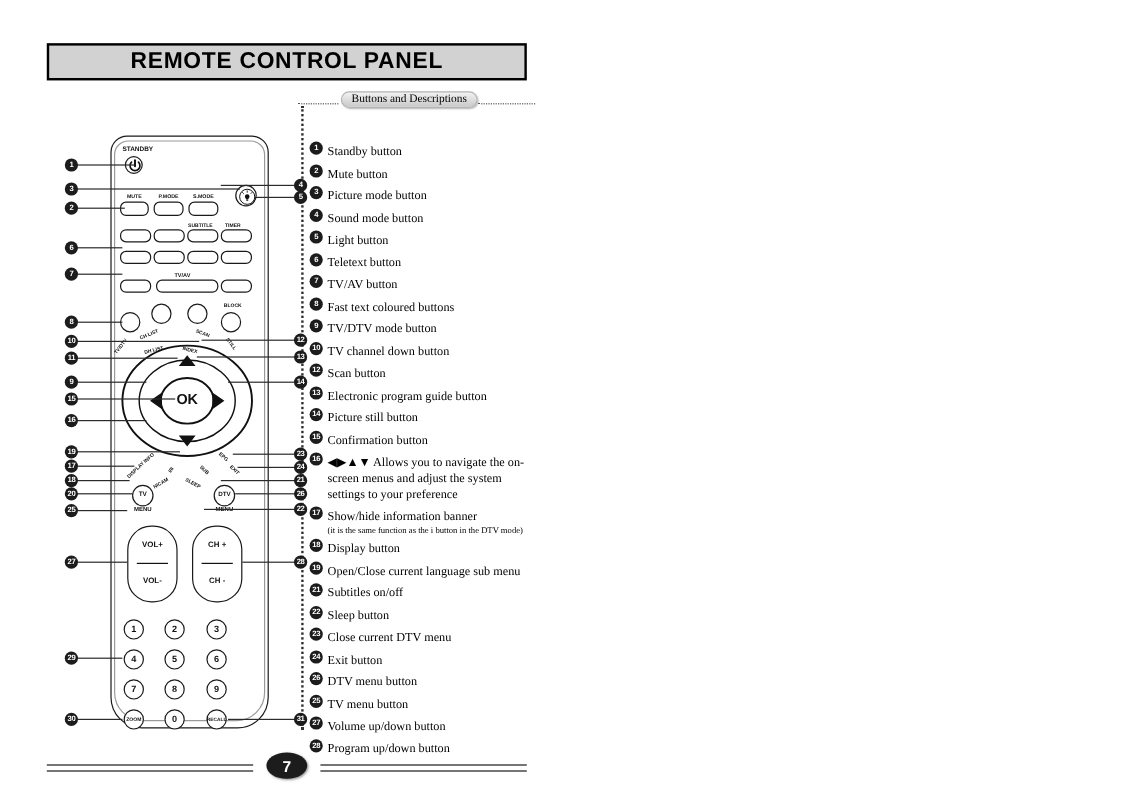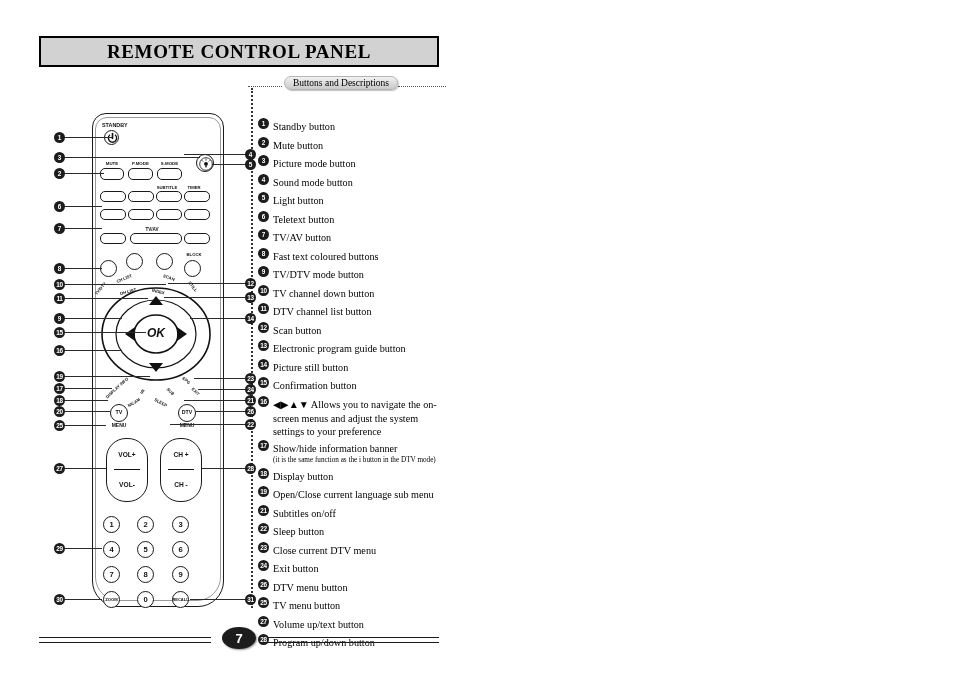--- a/index.html
+++ b/index.html
@@ -26,21 +26,21 @@
   .banner {
     position: absolute;
     border: 2px solid #000;
     background: #d2d2d2;
     display: flex;
     align-items: center;
     justify-content: center;
     box-sizing: border-box;
   }
   .banner-text {
-    font-family: Liberation Serif, serif;
+    font-family: Liberation Sans, sans-serif;
     font-weight: bold;
     letter-spacing: 0.6px;
     color: #000;
     white-space: nowrap;
   }
   #banner-left  { left: 39px;  top: 36px; width: 400px; height: 31px; }
   #banner-left .banner-text { font-size: 19px; }
 
   
   .footer { position: absolute; bottom: 26px; height: 22px; }
@@ -243,21 +243,21 @@
 
       <svg style="position:absolute;left:56px;top:178px;" width="112" height="96">
         <ellipse cx="56" cy="48" rx="54" ry="46" fill="none" stroke="#111" stroke-width="1.6"></ellipse>
         <ellipse cx="56" cy="48" rx="40" ry="34" fill="none" stroke="#111" stroke-width="1.2"></ellipse>
         <ellipse cx="56" cy="48" rx="22" ry="19" fill="none" stroke="#111" stroke-width="1.6"></ellipse>
         <path d="M56 10 l7 9 h-14 z" fill="#111"></path>
         <path d="M56 86 l7 -9 h-14 z" fill="#111"></path>
         <path d="M25 48 l10 7 v-14 z" fill="#111"></path>
         <path d="M87 48 l-10 7 v-14 z" fill="#111"></path>
       </svg>
-      <span class="key-txt" style="left:96px;top:216px;width:32px;height:18px;font-size:12px;font-style:italic;">OK</span>
+      <span class="key-txt" style="left:96px;top:216px;width:32px;height:18px;font-size:12px;">OK</span>
 
       <span class="rc-label" style="left:75px;top:271px;font-size:4.2px;transform:rotate(-40deg);">INFO</span>
       <span class="rc-label" style="left:60px;top:281px;font-size:4.2px;transform:rotate(-44deg);">DISPLAY</span>
       <span class="rc-label" style="left:96px;top:281px;font-size:4.2px;transform:rotate(-56deg);">I/II</span>
       <span class="rc-label" style="left:83px;top:292px;font-size:4.2px;transform:rotate(-30deg);">NICAM</span>
       <span class="rc-label" style="left:122px;top:281px;font-size:4.2px;transform:rotate(44deg);">SUB</span>
       <span class="rc-label" style="left:110px;top:292px;font-size:4.2px;transform:rotate(28deg);">SLEEP</span>
       <span class="rc-label" style="left:138px;top:270px;font-size:4.2px;transform:rotate(40deg);">EPG</span>
       <span class="rc-label" style="left:147px;top:281px;font-size:4.2px;transform:rotate(44deg);">EXIT</span>
 
@@ -406,24 +406,20 @@
         </div>
         <div class="desc-row">
           <span class="bullet">9</span>
           <span><span class="desc-text">TV/DTV mode button</span></span>
         </div>
         <div class="desc-row">
           <span class="bullet">10</span>
           <span><span class="desc-text">TV channel down button</span></span>
         </div>
         <div class="desc-row">
-          <span class="bullet">11</span>
-          <span><span class="desc-text">DTV channel list button</span></span>
-        </div>
-        <div class="desc-row">
           <span class="bullet">12</span>
           <span><span class="desc-text">Scan button</span></span>
         </div>
         <div class="desc-row">
           <span class="bullet">13</span>
           <span><span class="desc-text">Electronic program guide button</span></span>
         </div>
         <div class="desc-row">
           <span class="bullet">14</span>
           <span><span class="desc-text">Picture still button</span></span>
@@ -467,21 +463,21 @@
         <div class="desc-row">
           <span class="bullet">26</span>
           <span><span class="desc-text">DTV menu button</span></span>
         </div>
         <div class="desc-row">
           <span class="bullet">25</span>
           <span><span class="desc-text">TV menu button</span></span>
         </div>
         <div class="desc-row">
           <span class="bullet">27</span>
-          <span><span class="desc-text">Volume up/text button</span></span>
+          <span><span class="desc-text">Volume up/down button</span></span>
         </div>
         <div class="desc-row">
           <span class="bullet">28</span>
           <span><span class="desc-text">Program up/down button</span></span>
         </div>
       </div>
 
     <div class="footer" id="footer-left">
       <div class="rule rule-a"></div>
       <div class="pagenum">7</div>

